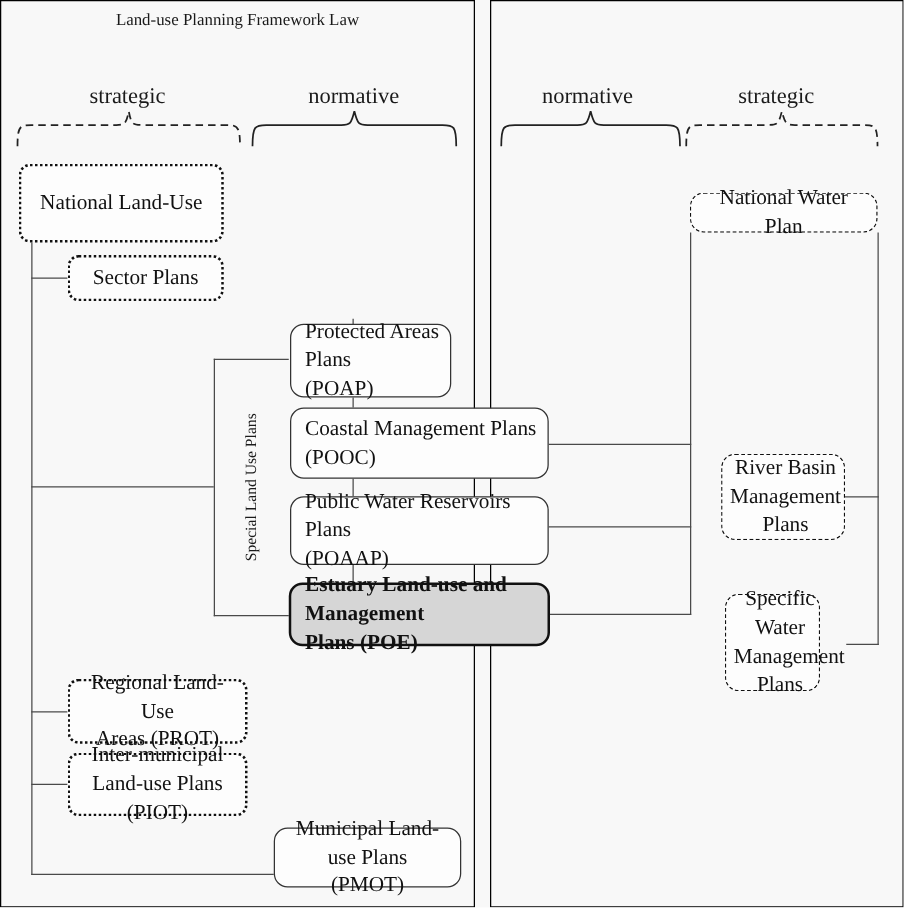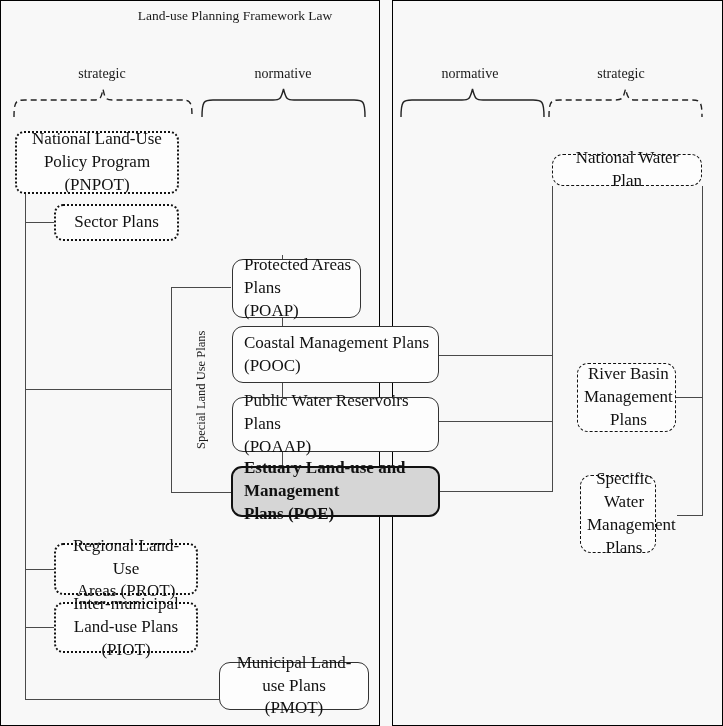--- a/index.html
+++ b/index.html
@@ -3,23 +3,23 @@
 <meta charset="utf-8">
 <style>
   html,body{margin:0;padding:0;background:#ffffff;}
   body{font-family:"Liberation Serif","DejaVu Serif",serif;}
   #stage{position:relative;width:723px;height:726px;background:#f8f8f8;overflow:hidden;}
 
   .panel{position:absolute;background:#f8f8f8;border:1px solid #000;box-sizing:border-box;}
   #panel-left{left:0;top:0;width:380px;height:726px;}
   #panel-right{left:392px;top:0;width:331px;height:726px;}
 
-  .panel-title{position:absolute;width:100%;text-align:center;font-size:13.5px;color:#1a1a1a;padding-left:45px;}
+  .panel-title{position:absolute;width:100%;text-align:center;font-size:13.5px;color:#1a1a1a;}
 
-  .group-label{position:absolute;font-size:14px;color:#1a1a1a;text-align:center;}
+  .group-label{position:absolute;font-size:18px;color:#1a1a1a;text-align:center;}
 
   .node{position:absolute;box-sizing:border-box;display:flex;align-items:center;
         background:#fdfdfd;color:#111;font-size:17px;line-height:1.35;}
   .node .txt{width:100%;}
   .node.left-align .txt{text-align:left;padding-left:11px;padding-right:8px;}
   .node.center-align .txt{text-align:center;padding-left:6px;padding-right:6px;}
 
   .b-dotted{border:2.5px dotted #111;border-radius:9px;}
   .b-dashed{border:1.6px dashed #111;border-radius:11px;}
   .b-solid{border:1.4px solid #333;border-radius:11px;}
@@ -94,21 +94,20 @@
   <div class="ln h" style="left:439px;top:491px;width:114px;"></div>
   <div class="ln v" style="left:552px;top:186px;height:306px;"></div>
 
   <div class="ln v" style="left:702px;top:186px;height:330px;"></div>
   <div class="ln h" style="left:676px;top:397px;width:27px;"></div>
   <div class="ln h" style="left:677px;top:515px;width:26px;"></div>
 
   <div class="node center-align b-dotted" style="left:15px;top:131px;width:164px;height:63px;">
     <div class="txt">
       <div>National Land-Use</div>
-      <div>Policy  Program  (PNPOT)</div>
     </div>
   </div>
 
   <div class="node center-align b-dotted" style="left:54px;top:204px;width:125px;height:37px;">
     <div class="txt">
       <div>Sector Plans</div>
     </div>
   </div>
 
   <div class="node center-align b-dotted" style="left:54px;top:543px;width:144px;height:52px;">

